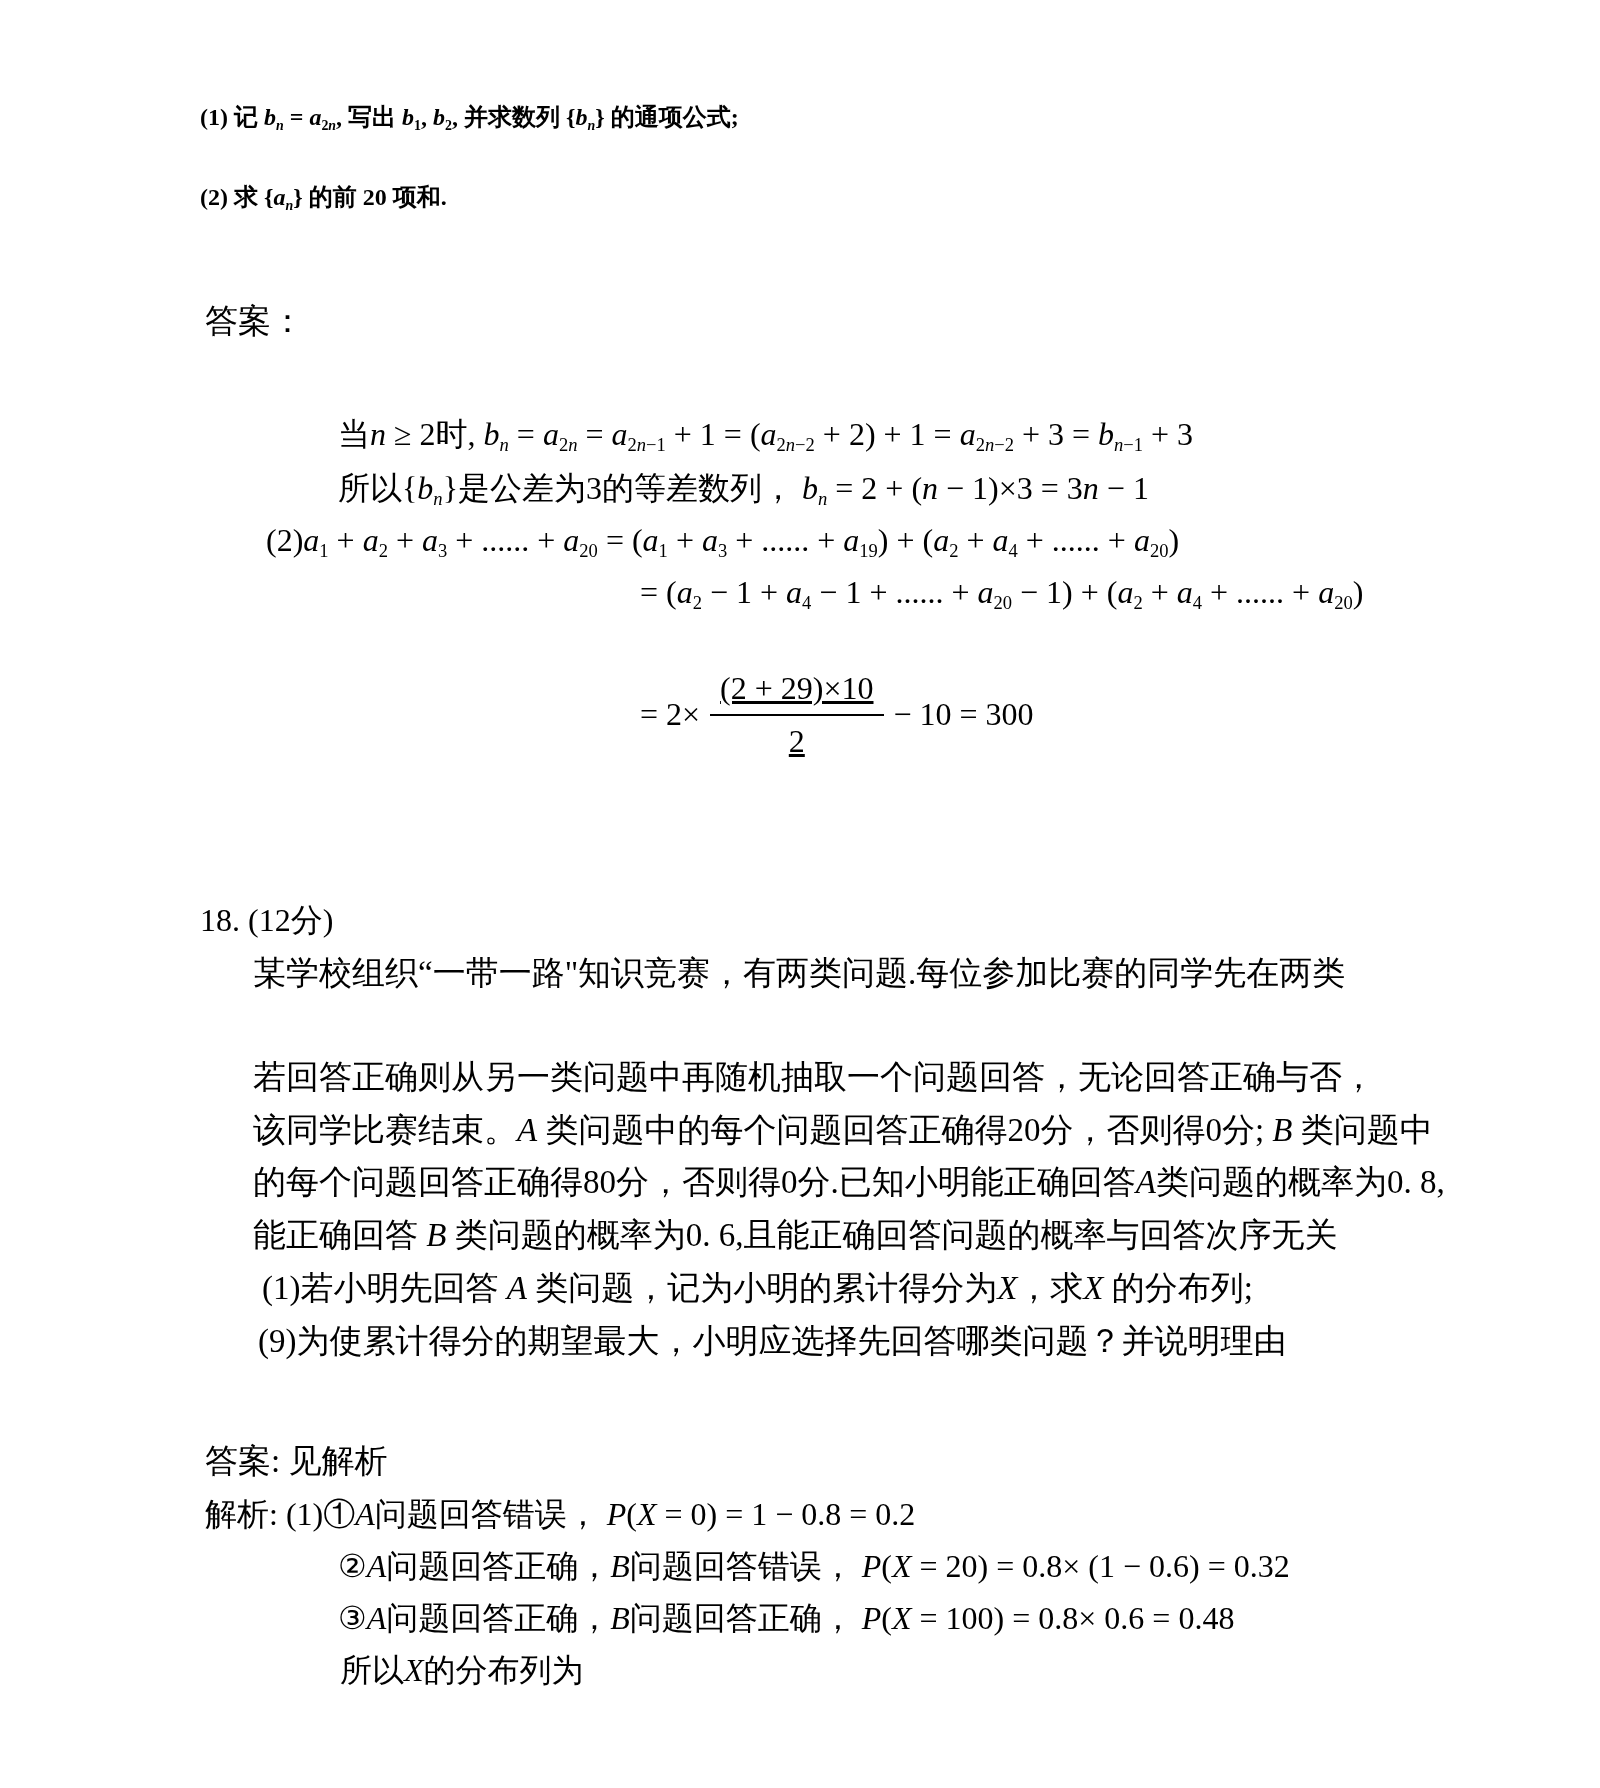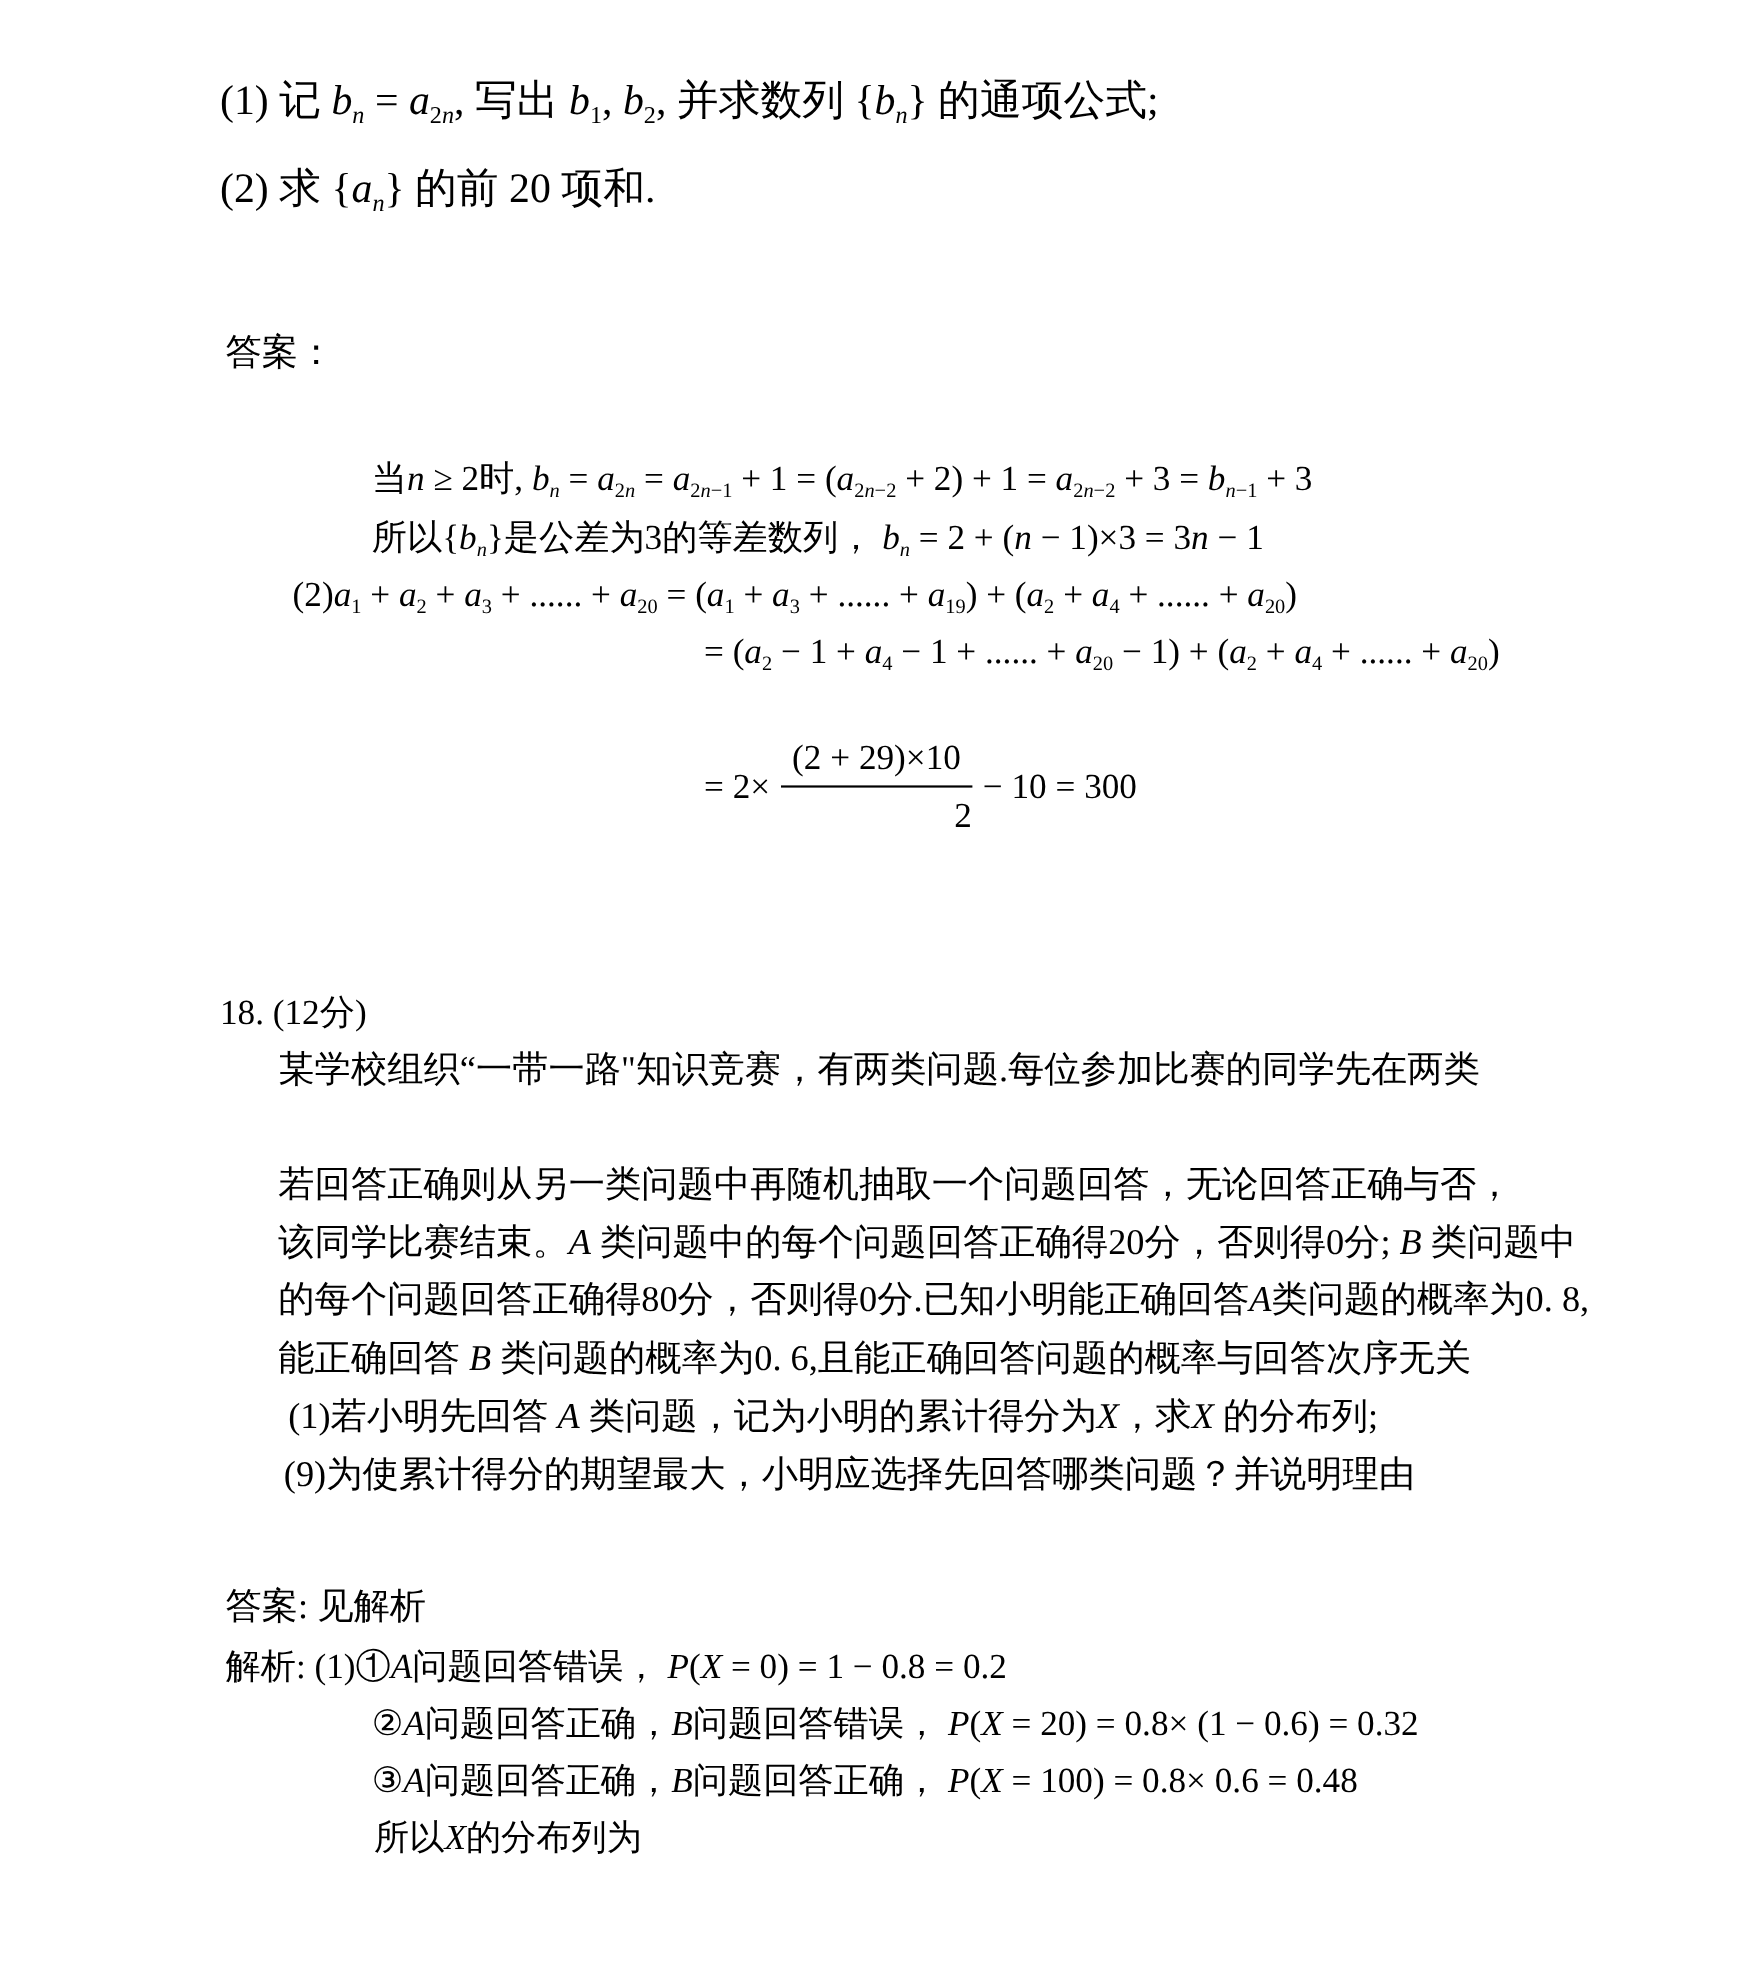--- a/index.html
+++ b/index.html
@@ -11,30 +11,31 @@
     overflow:hidden;
   }
   .ln{
     position:absolute;
     white-space:nowrap;
     font-size:32px;
     line-height:1.28;
     color:#000;
   }
   .ln.para{font-size:33px;}
-  .ln.bold{font-weight:400;font-size:38px;}
+  .ln.bold{font-weight:700;font-size:24px;margin-top:34px;}
   .ln.label{font-size:33px;}
   i{font-style:italic;font-family:"Liberation Serif","DejaVu Serif",serif;}
   sub{font-size:58%;line-height:0;vertical-align:-0.35em;}
   .flexline{display:flex;align-items:center;}
   .frac{
     display:inline-block;
-    text-align:right;
+    text-align:center;
     vertical-align:-0.95em;
     margin:0 10px;
+    text-decoration:underline;
   }
   .frac .num{display:block;padding:0 10px 5px 10px;border-bottom:2px solid #000;}
   .frac .den{display:block;padding-top:5px;}
 </style>
 </head>
 <body>
 
 <div class="page">
 
   <div class="ln bold" style="left:200px;top:68px">(1) 记 <i>b</i><sub><i>n</i></sub> = <i>a</i><sub>2<i>n</i></sub>, 写出 <i>b</i><sub>1</sub>, <i>b</i><sub>2</sub>, 并求数列 {<i>b</i><sub><i>n</i></sub>} 的通项公式;</div>

